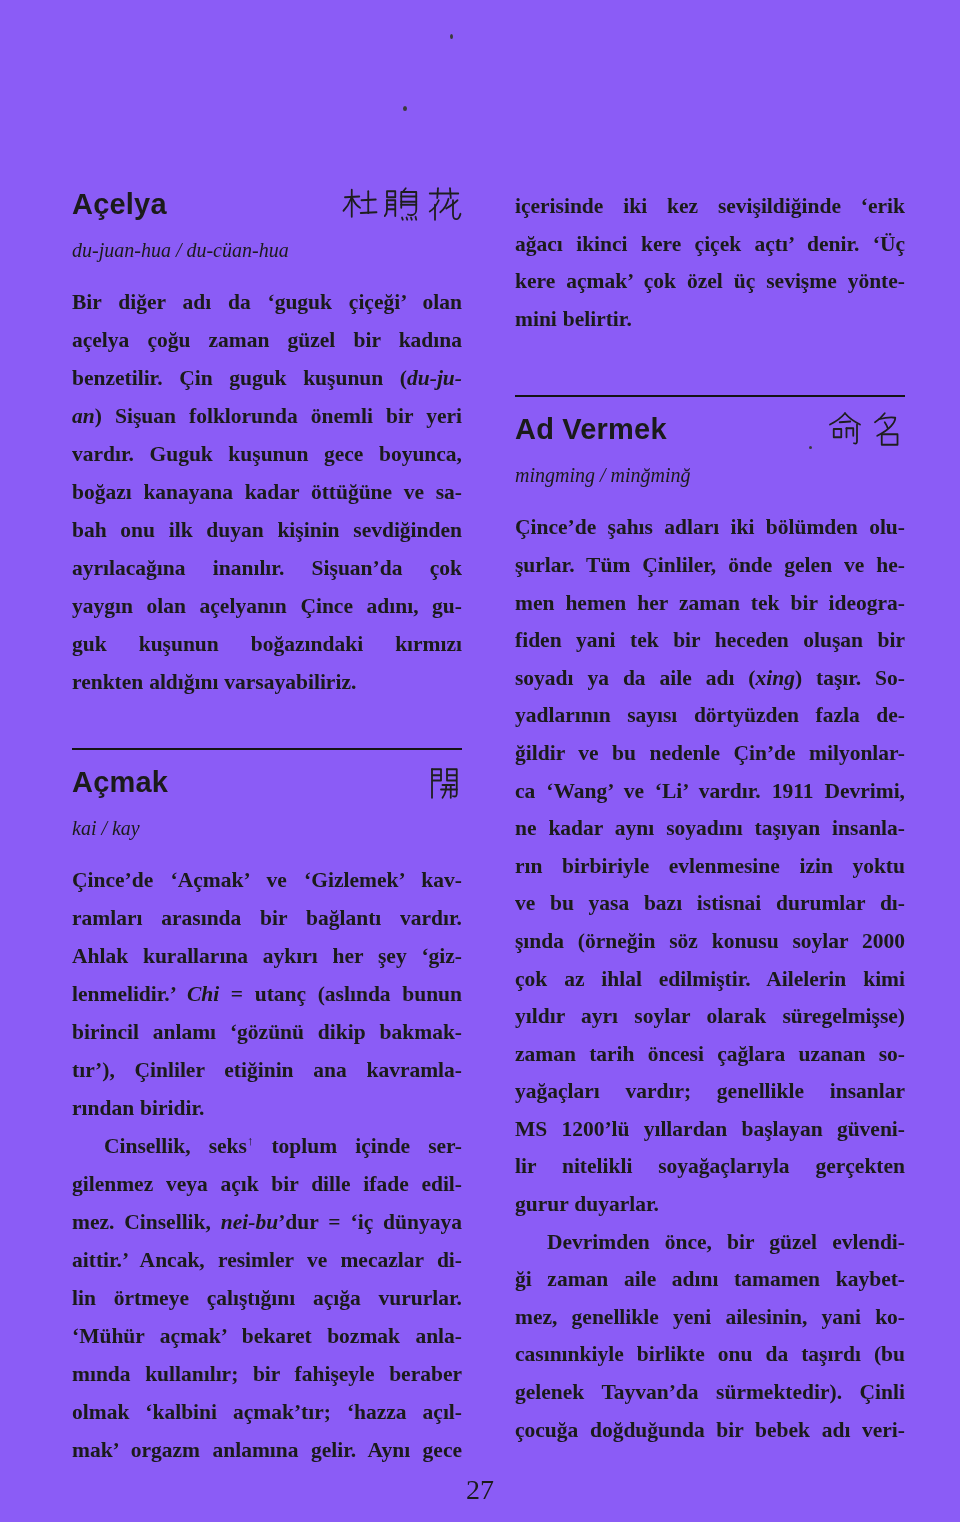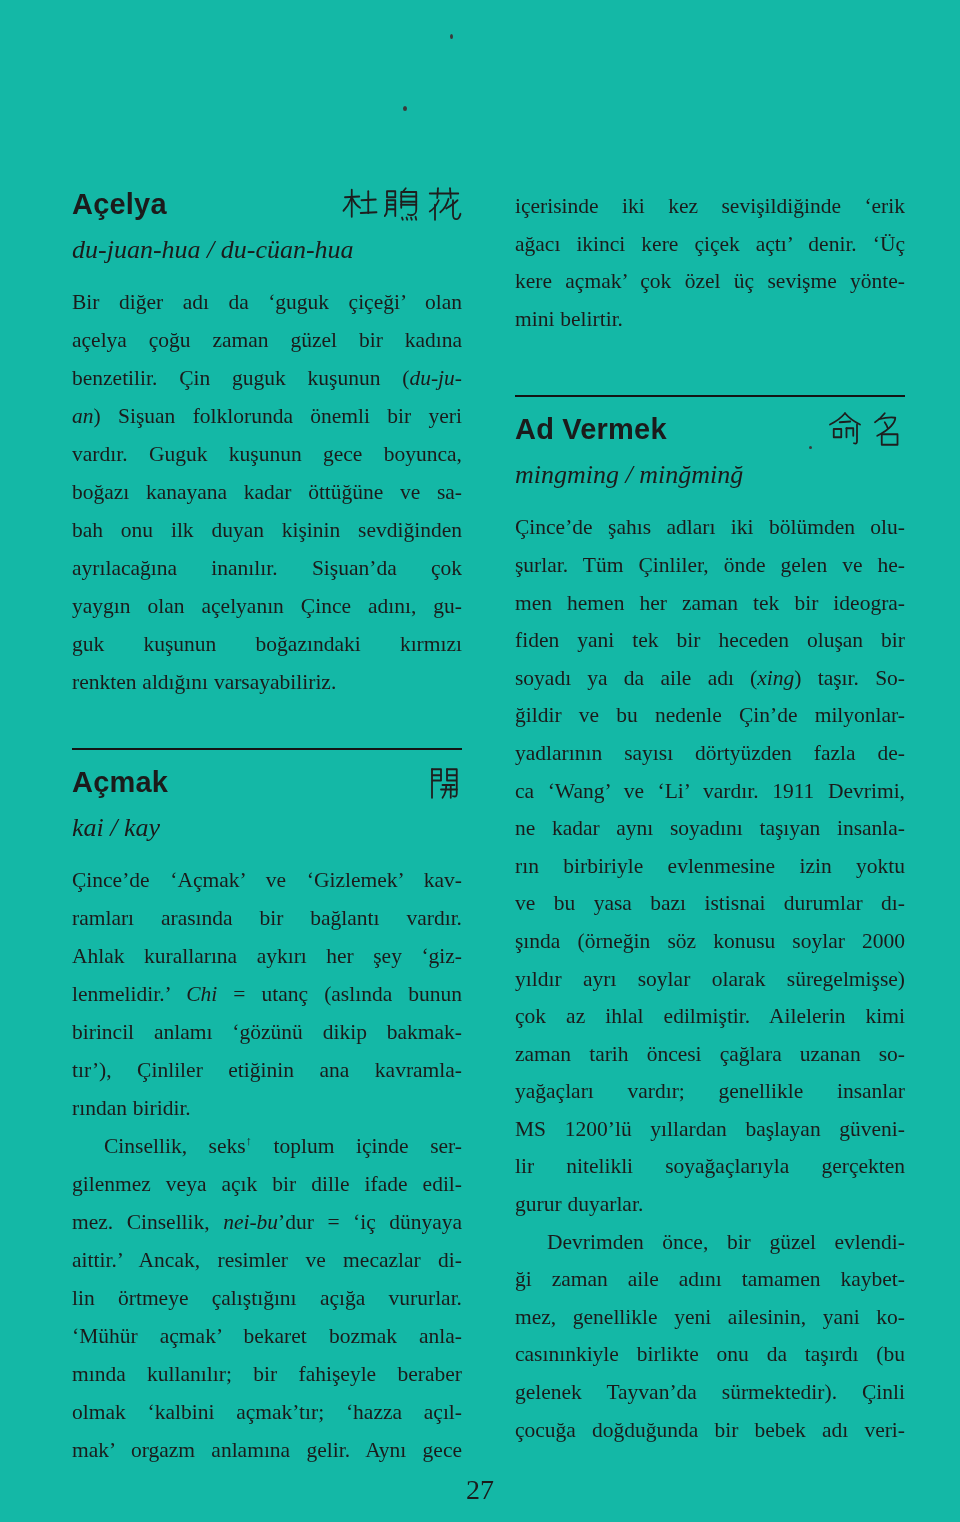--- a/index.html
+++ b/index.html
@@ -1,20 +1,20 @@
 <!DOCTYPE html>
 <html><head>
 <meta charset="utf-8">
 <style>
   html,body{margin:0;padding:0;background:#e8e8e6;}
   .page{
     position:relative;
     width:960px;height:1522px;
     margin:0 auto;
-    background:#14b8a6;
+    background:#8b5cf6;
     color:#1b1b1b;
     font-family:"Liberation Serif", serif;
     overflow:hidden;
   }
   .col{position:absolute;top:0;width:390px;}
   .col-left{left:72px;padding-top:184px;}
   .col-right{left:515px;padding-top:188px;}
 
   .entry-header{
     display:flex;justify-content:space-between;align-items:center;
@@ -29,31 +29,32 @@
     letter-spacing:0.2px;
   }
   .entry-hanzi{display:flex;gap:6px;align-items:center;}
   .entry-hanzi svg{display:block;}
   .entry-hanzi path{
     fill:none;stroke:#1e1e1e;stroke-width:2.4;
     stroke-linecap:round;stroke-linejoin:round;
   }
   .pron{
     margin-top:10px;height:32px;line-height:32px;
-    font-style:italic;font-size:26px;
+    font-style:italic;font-size:20px;
   }
   .para{margin:18px 0 0 0;}
   .para + .para{margin-top:0;}
   .col > .para:first-child{margin-top:0;}
   .line{
     font-size:21.5px;
     height:38px;line-height:37px;
     text-align:justify;
     text-align-last:justify;
     word-spacing:0.5px;
+    font-weight:bold;
   }
   .col-right .line{height:37.6px;}
   .line.end{text-align-last:left;}
   .line.indent{padding-left:32px;}
   .line i{font-style:italic;margin-top:40px;}
   .xref{font-size:0.6em;vertical-align:super;line-height:0;}
   .rule{
     height:0;border-top:2.5px solid #141414;
     margin-top:46px;margin-bottom:12px;
   }
@@ -199,29 +200,29 @@
           </svg>
         </span>
       </div>
       <div class="pron">mingming / minğminğ</div>
       <div class="para">
         <div class="line">Çince’de şahıs adları iki bölümden olu-</div>
         <div class="line">şurlar. Tüm Çinliler, önde gelen ve he-</div>
         <div class="line">men hemen her zaman tek bir ideogra-</div>
         <div class="line">fiden yani tek bir heceden oluşan bir</div>
         <div class="line">soyadı ya da aile adı (<i>xing</i>) taşır. So-</div>
+        <div class="line">yadlarının sayısı dörtyüzden fazla de-</div>
         <div class="line">ğildir ve bu nedenle Çin’de milyonlar-</div>
-        <div class="line">yadlarının sayısı dörtyüzden fazla de-</div>
         <div class="line">ca ‘Wang’ ve ‘Li’ vardır. 1911 Devrimi,</div>
         <div class="line">ne kadar aynı soyadını taşıyan insanla-</div>
         <div class="line">rın birbiriyle evlenmesine izin yoktu</div>
         <div class="line">ve bu yasa bazı istisnai durumlar dı-</div>
         <div class="line">şında (örneğin söz konusu soylar 2000</div>
+        <div class="line">çok az ihlal edilmiştir. Ailelerin kimi</div>
         <div class="line">yıldır ayrı soylar olarak süregelmişse)</div>
-        <div class="line">çok az ihlal edilmiştir. Ailelerin kimi</div>
         <div class="line">zaman tarih öncesi çağlara uzanan so-</div>
         <div class="line">yağaçları vardır; genellikle insanlar</div>
         <div class="line">MS 1200’lü yıllardan başlayan güveni-</div>
         <div class="line">lir nitelikli soyağaçlarıyla gerçekten</div>
         <div class="line end">gurur duyarlar.</div>
       </div>
       <div class="para">
         <div class="line indent">Devrimden önce, bir güzel evlendi-</div>
         <div class="line">ği zaman aile adını tamamen kaybet-</div>
         <div class="line">mez, genellikle yeni ailesinin, yani ko-</div>

